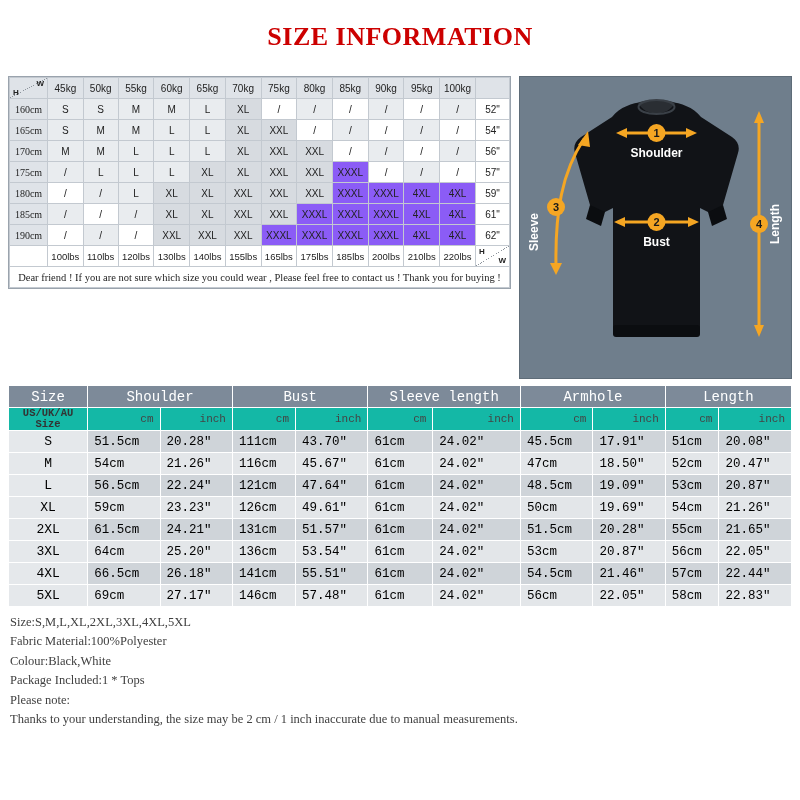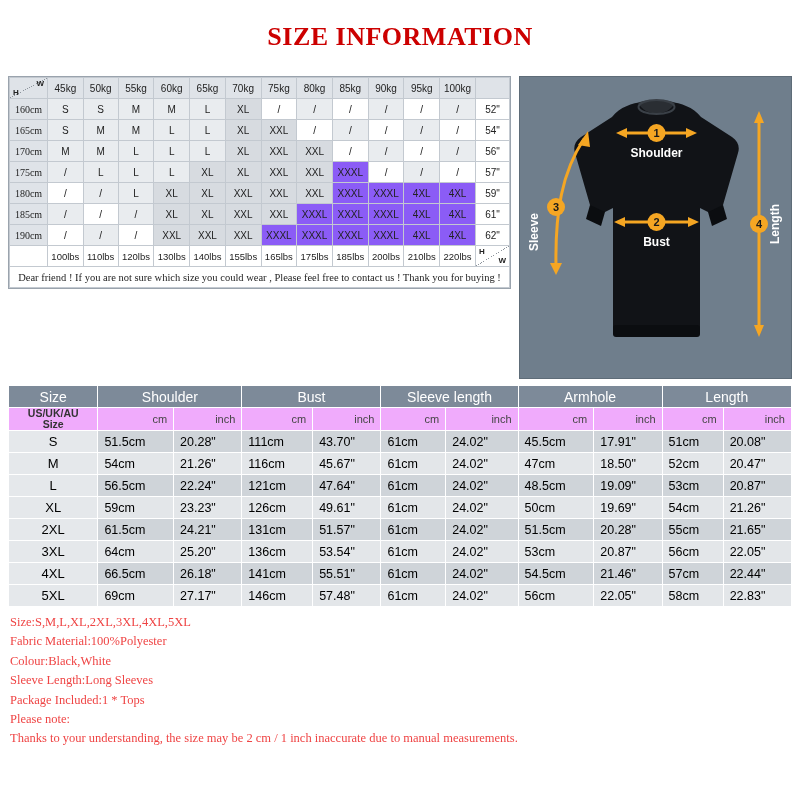--- a/index.html
+++ b/index.html
@@ -106,56 +106,56 @@
     overflow: hidden;
   }
   .illus svg { display: block; }
 
   
   .mt-wrap { padding: 6px 8px 0 8px; }
   table.mt {
     border-collapse: collapse;
     width: 784px;
     font-size: 12.5px;
-    font-family: Liberation Sans, sans-serif;
+    font-family: Liberation Mono, monospace;
   }
   table.mt td, table.mt th {
     border: 1px solid #ffffff;
     height: 22px;
     padding: 0 6px;
     font-weight: normal;
     white-space: nowrap;
   }
   .mt-head th {
     background: #7d8a99;
     color: #ffffff;
     font-size: 14px;
     font-weight: bold;
     text-align: center;
     height: 30px;
   }
   .mt-sub td {
-    background: #f0abfc;
+    background: #14b8a6;
     color: #333;
     font-size: 11px;
     text-align: center;
     height: 26px;
   }
   .mt-sub td.sub-unit { text-align: right; padding-left: 10px; color:#444; }
   .mt-sub td.sub-first { font-weight: bold; line-height: 1.05; font-size: 10.5px; }
   .mt-row td { text-align: left; padding-left: 10px; }
   .mt-row td.c0 { text-align: center; background: #e5e8eb; font-size: 13px; }
   .tone-1 { background: #cfd4d9; }
   .tone-2 { background: #e3e6e9; }
 
   
   .bottom {
     padding: 6px 10px 0 10px;
     font-size: 12.5px;
-    color: #ef4444;
+    color: #404040;
     line-height: 1.55;
     font-family: "Liberation Serif", serif;
   }
   .bottom div { white-space: nowrap; }
 </style>
 </head>
 <body>
 
 <div class="page">
 
@@ -512,19 +512,18 @@
             <td class="tone-2">22.83"</td>
           </tr>
         </tbody>
     </table>
   </div>
 
   <div class="bottom" id="details-block">
       <div>Size:S,M,L,XL,2XL,3XL,4XL,5XL</div>
       <div>Fabric Material:100%Polyester</div>
       <div>Colour:Black,White</div>
-      <div>Sleeve Length:Long Sleeves</div>
       <div>Package Included:1 * Tops</div>
       <div>Please note:</div>
       <div>Thanks to your understanding, the size may be 2 cm / 1 inch inaccurate due to manual measurements.</div>
     </div>
 
 </div>
 
 </body></html>

